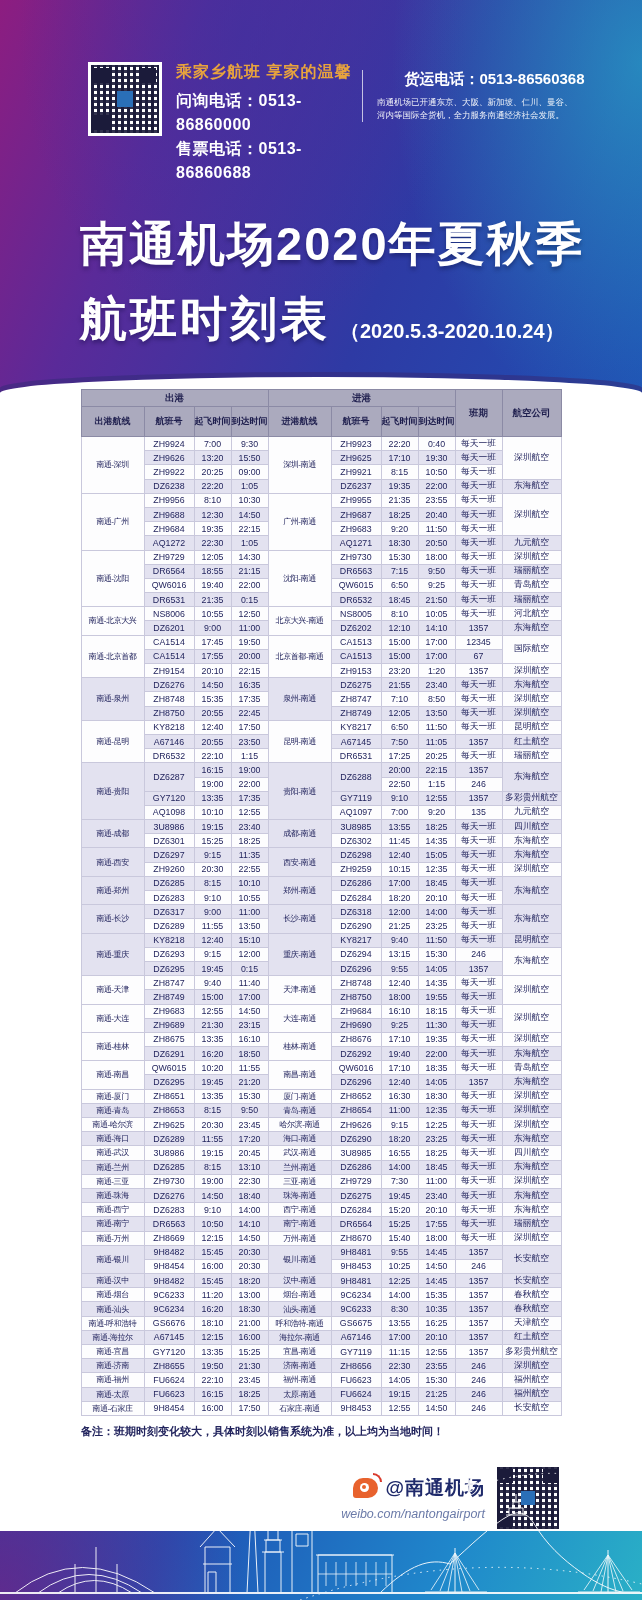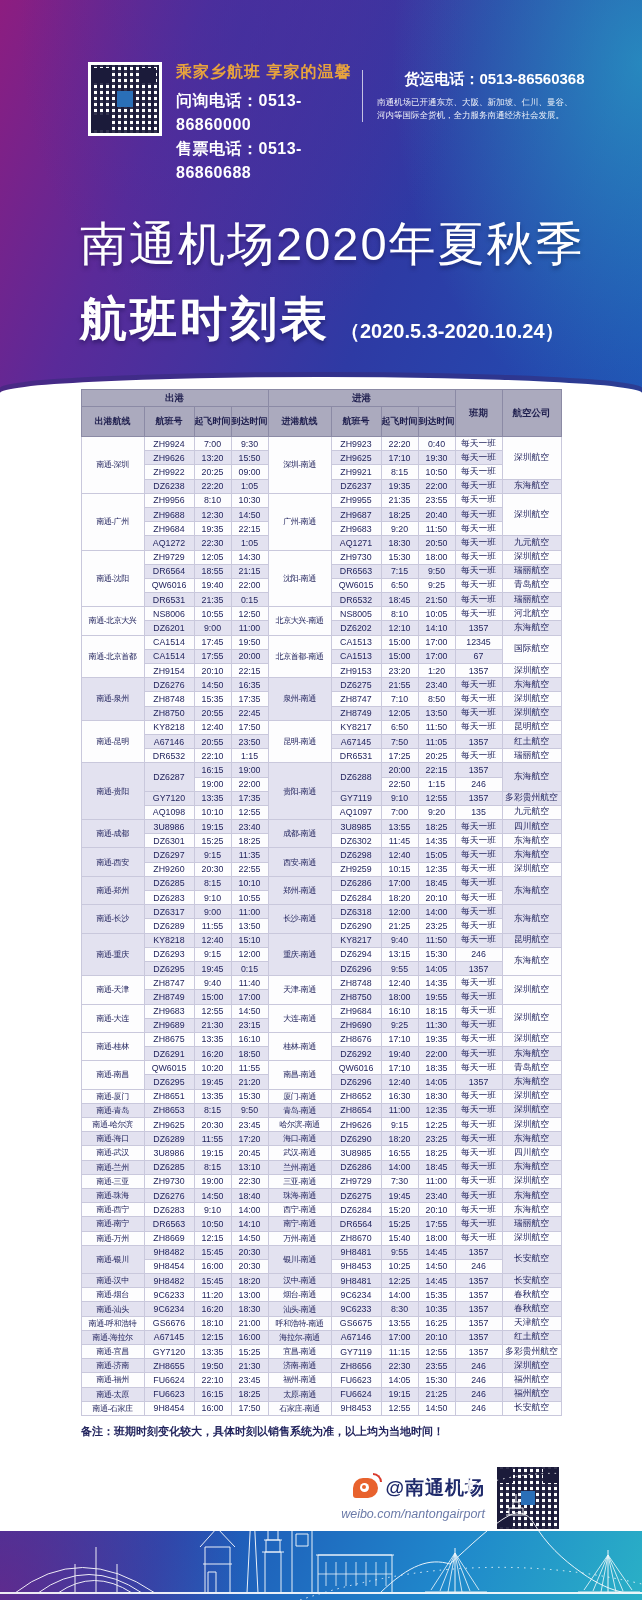--- a/index.html
+++ b/index.html
@@ -26,21 +26,21 @@
       repeating-linear-gradient(90deg,#1b1b3a 0 3px,#fff 3px 6px);
       border:3px solid #fff;flex:0 0 auto;}
   .contact-left{margin-left:14px;flex:1 1 auto;}
   .tagline{color:var(--gold);font-weight:bold;font-size:16px;letter-spacing:1px;margin-bottom:6px;}
   .phone-line{font-size:16px;font-weight:bold;letter-spacing:.5px;line-height:24px;}
   .contact-right{border-left:1px solid rgba(255,255,255,.7);padding-left:14px;margin-top:8px;width:250px;flex:0 0 auto;}
   .cargo-line{font-size:15px;font-weight:bold;margin-bottom:7px;text-align:center;}
   .cargo-note{font-size:8.5px;line-height:13px;color:rgba(255,255,255,.92);}
   
   .title-block{padding:28px 0 0 80px;color:#fff;}
-  .title-line1{font-size:47px;font-weight:normal;letter-spacing:2px;text-shadow:0 3px 4px rgba(0,0,40,.35);}
+  .title-line1{font-size:47px;font-weight:bold;letter-spacing:2px;text-shadow:0 3px 4px rgba(0,0,40,.35);}
   .title-line2{font-size:47px;font-weight:bold;letter-spacing:3px;margin-top:12px;text-shadow:0 3px 4px rgba(0,0,40,.35);display:flex;align-items:flex-end;}
   .date-range{font-size:20px;font-weight:bold;letter-spacing:0;margin:0 0 6px 10px;text-shadow:none;}
   
   .content{position:relative;background:#fff;margin-top:26px;padding:12px 8px 0;
     border-radius:50% 50% 0 0 / 16px 16px 0 0;box-shadow:0 -5px 0 0 rgba(52,42,120,.55);
     min-height:1148px;}
   table{border-collapse:collapse;width:480px;margin:0 auto;border:1px solid #4a4a78;table-layout:fixed;}
   thead th{background:var(--th-bg);color:var(--th-text);font-weight:bold;border:1px solid #8b8aa5;}
   tr.h1 th{font-size:9.5px;height:17px;}
   tr.h2 th{font-size:9px;height:30px;}

